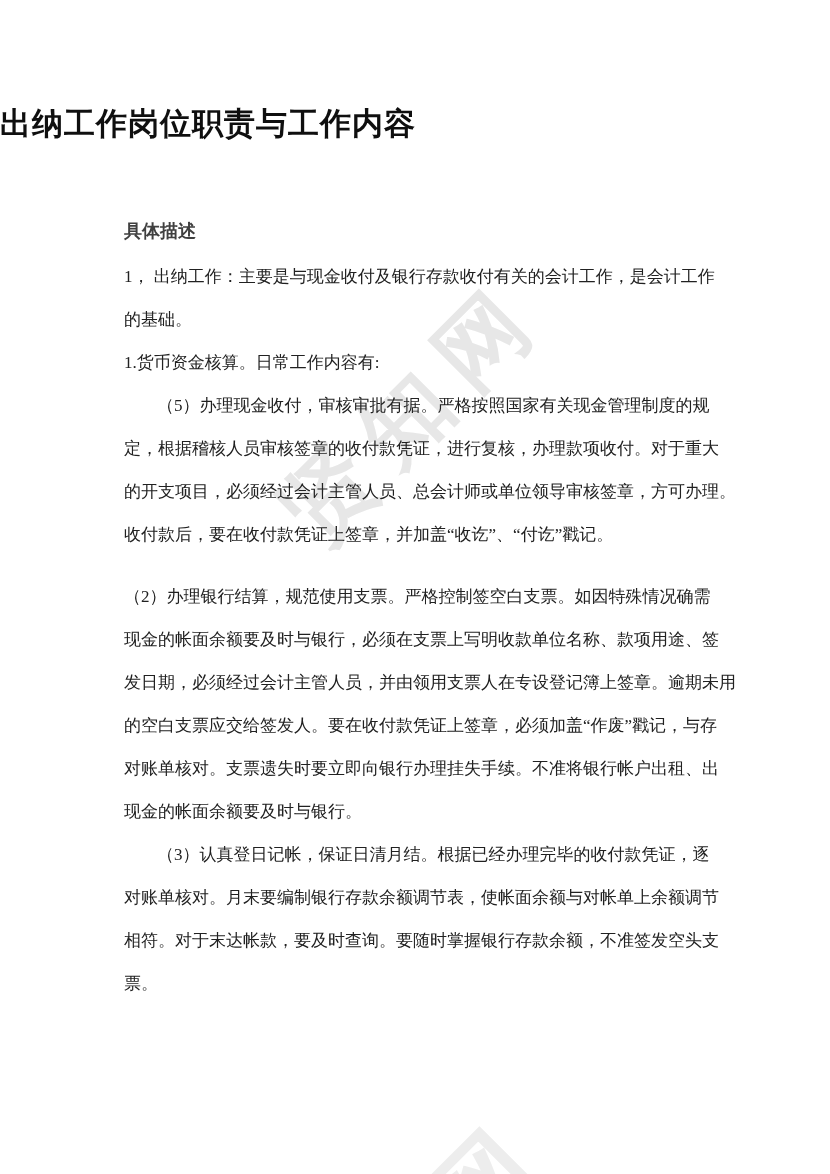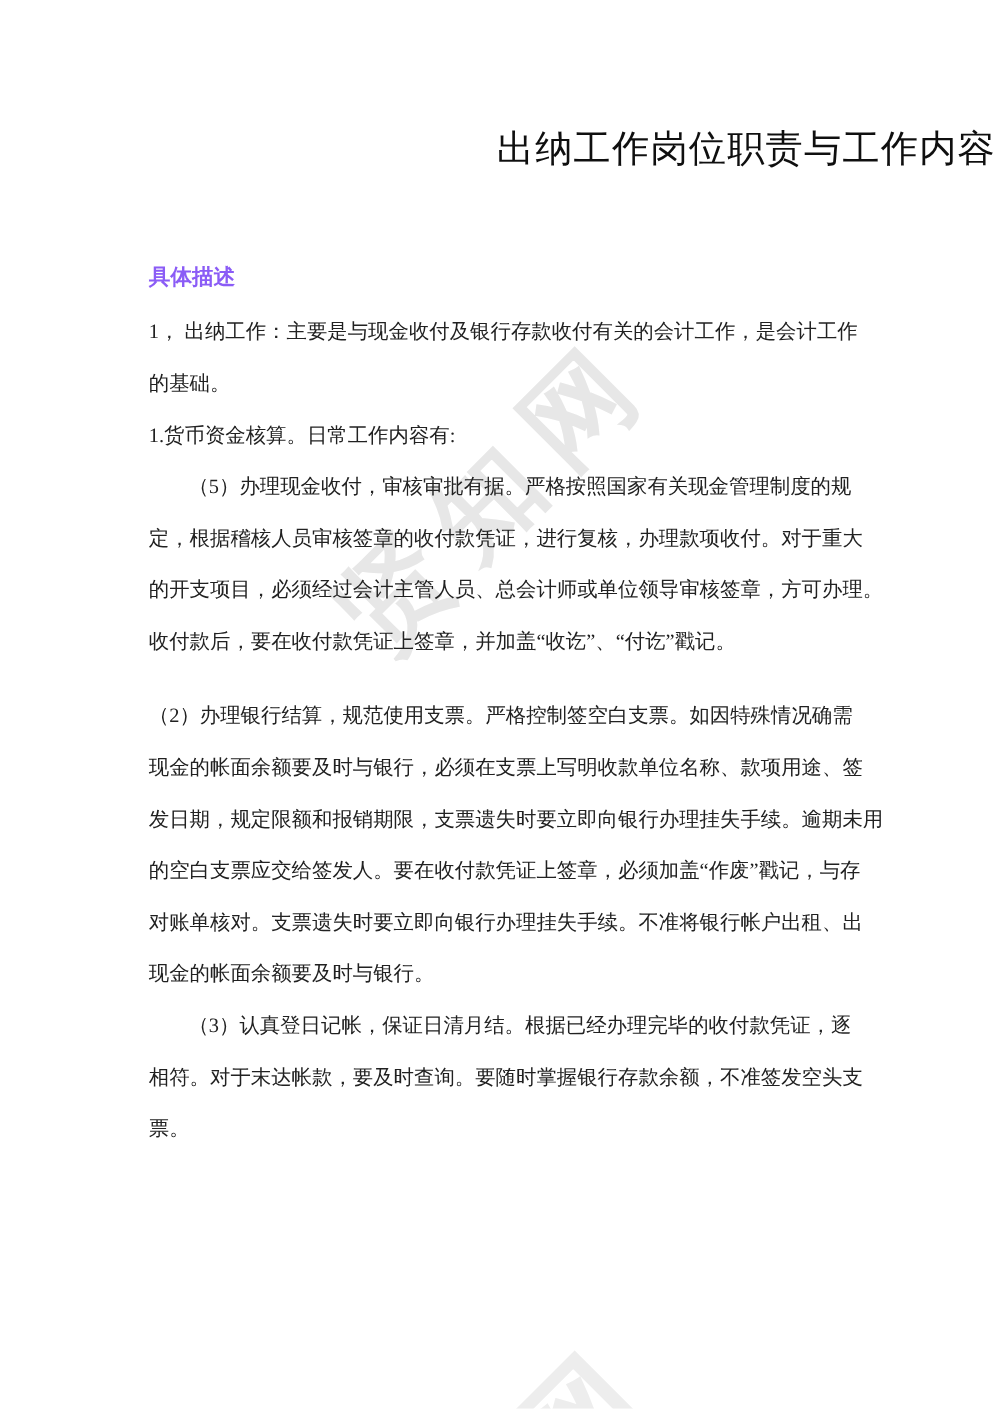--- a/index.html
+++ b/index.html
@@ -36,33 +36,33 @@
     font-size:115px;line-height:115px;
     color:#ededed;
     transform:rotate(-45deg);
     transform-origin:center center;
   }
   
   .title{
     position:absolute;z-index:1;
     top:103px;left:0;width:100%;
     margin:0;
-    text-align:right;
+    text-align:left;
     font-size:31px;
-    font-weight:normal;
+    font-weight:bold;
     letter-spacing:1px;
     color:#0f0f0f;
   }
   .heading{
     position:absolute;z-index:1;
     top:219px;left:124px;
     margin:0;
     font-size:18px;
     font-weight:bold;
-    color:#8b5cf6;
+    color:#404040;
   }
   .para{
     position:absolute;z-index:1;
     left:124px;width:594px;
     font-size:17px;
     color:#212121;
   }
   .para-a{top:255px;}
   .para-b{top:575px;}
   .tline{
@@ -91,22 +91,23 @@
     <div class="tline">1.货币资金核算。日常工作内容有:</div>
     <div class="tline indent">（5）办理现金收付，审核审批有据。严格按照国家有关现金管理制度的规</div>
     <div class="tline">定，根据稽核人员审核签章的收付款凭证，进行复核，办理款项收付。对于重大</div>
     <div class="tline">的开支项目，必须经过会计主管人员、总会计师或单位领导审核签章，方可办理。</div>
     <div class="tline">收付款后，要在收付款凭证上签章，并加盖“收讫”、“付讫”戳记。</div>
   </div>
 
   <div class="para para-b">
     <div class="tline">（2）办理银行结算，规范使用支票。严格控制签空白支票。如因特殊情况确需</div>
     <div class="tline">现金的帐面余额要及时与银行，必须在支票上写明收款单位名称、款项用途、签</div>
-    <div class="tline">发日期，规定限额和报销期限，支票遗失时要立即向银行办理挂失手续。逾期未用</div>
+    <div class="tline">发日期，必须经过会计主管人员，并由领用支票人在专设登记簿上签章。逾期未用</div>
     <div class="tline">的空白支票应交给签发人。要在收付款凭证上签章，必须加盖“作废”戳记，与存</div>
     <div class="tline">对账单核对。支票遗失时要立即向银行办理挂失手续。不准将银行帐户出租、出</div>
     <div class="tline">现金的帐面余额要及时与银行。</div>
     <div class="tline indent">（3）认真登日记帐，保证日清月结。根据已经办理完毕的收付款凭证，逐</div>
+    <div class="tline">对账单核对。月末要编制银行存款余额调节表，使帐面余额与对帐单上余额调节</div>
     <div class="tline">相符。对于末达帐款，要及时查询。要随时掌握银行存款余额，不准签发空头支</div>
     <div class="tline">票。</div>
   </div>
 
 </div>
 
 </body></html>

